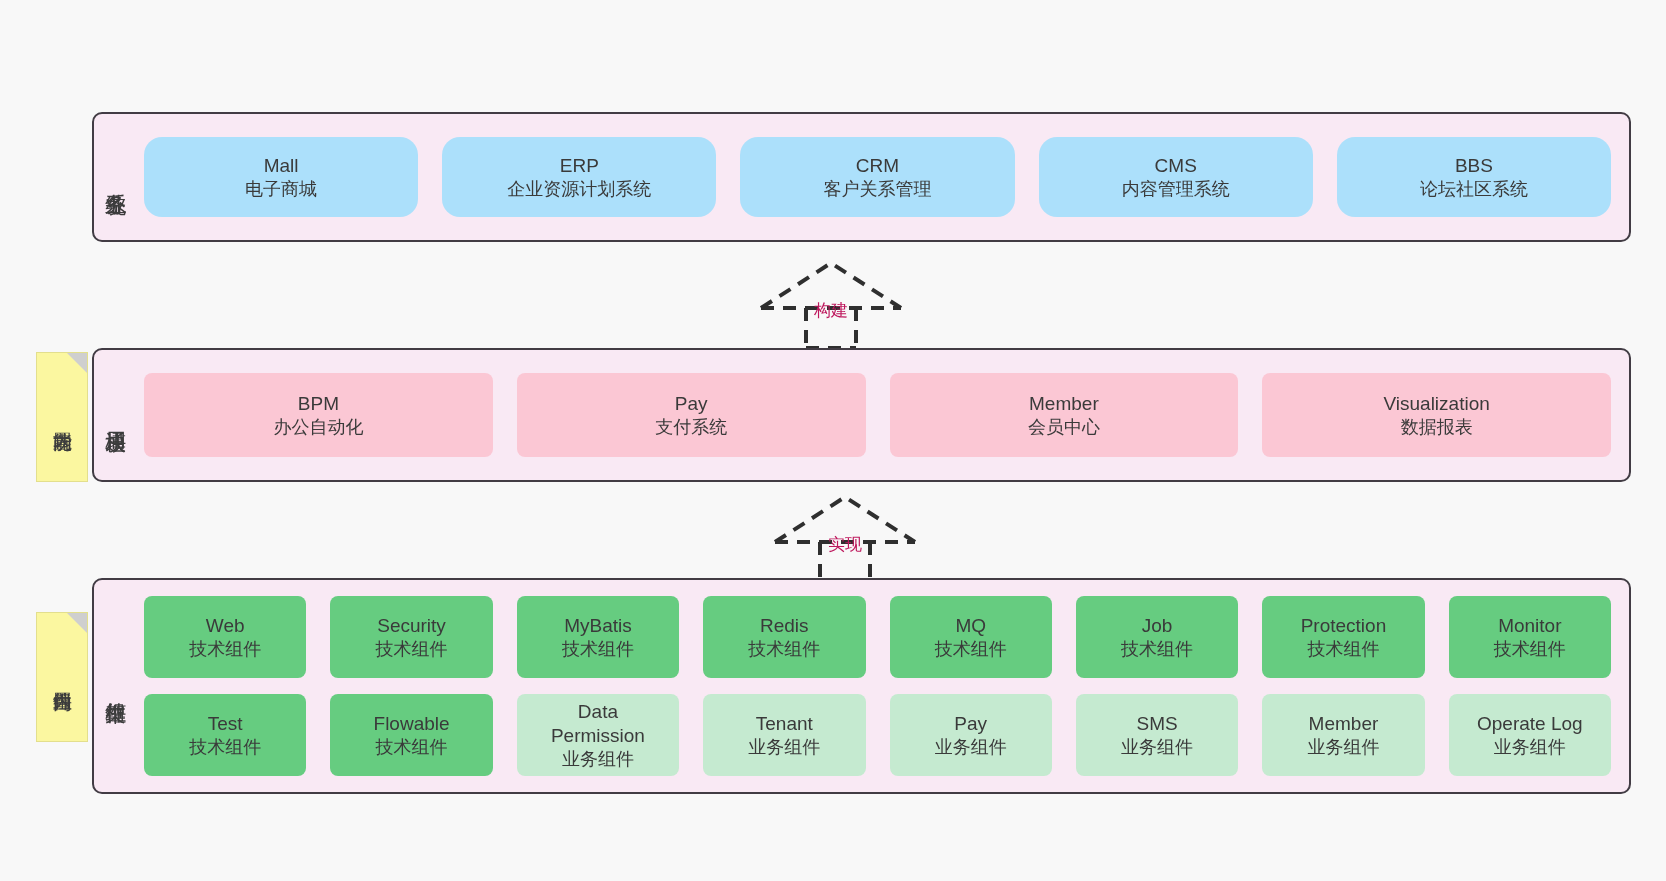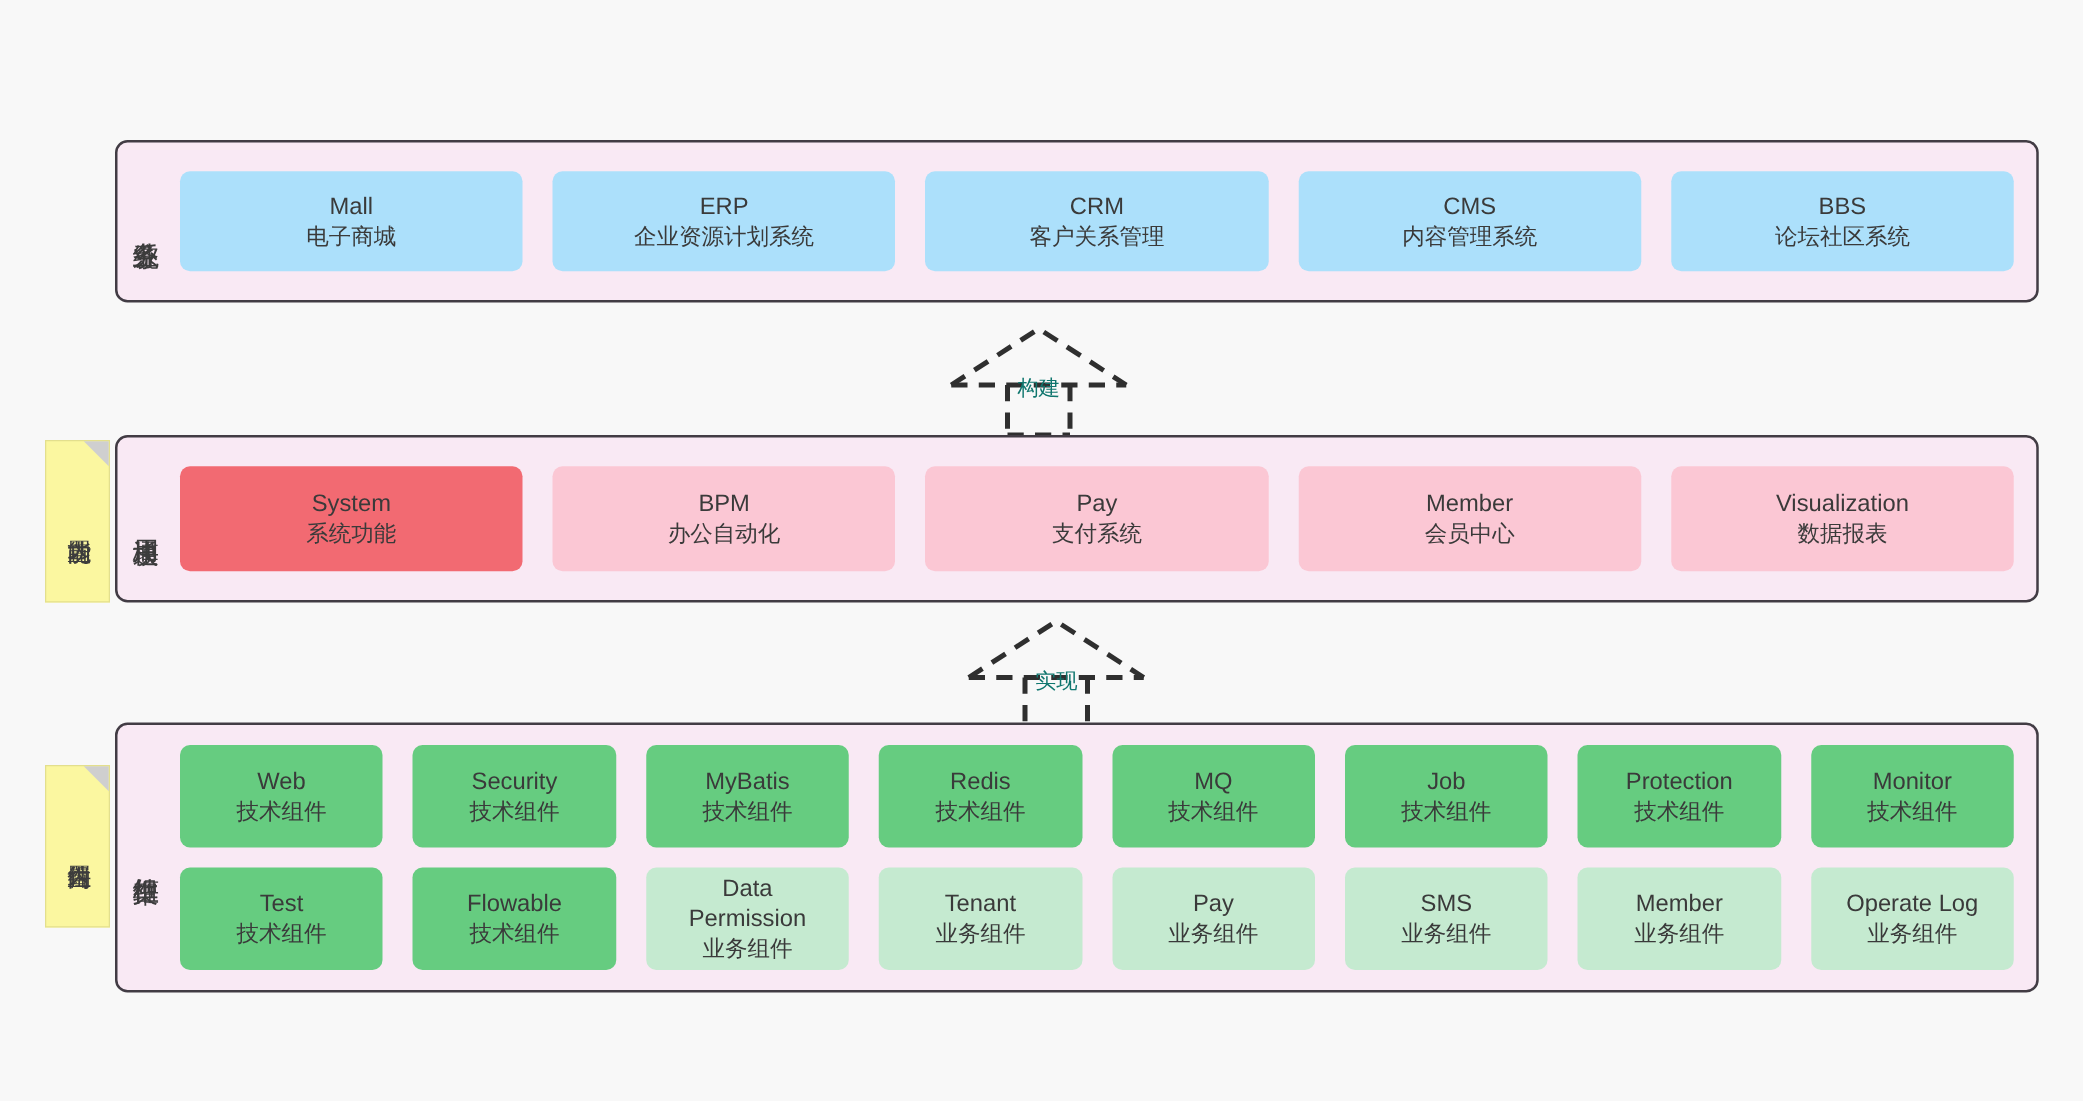--- a/index.html
+++ b/index.html
@@ -64,21 +64,21 @@
     padding:6px 4px;
   }
   .cell .t1{font-size:19px;}
   .cell .t2{font-size:18px;}
 
   .h-biz{height:80px;}
   .h-mod{height:84px;}
   .h-comp{height:82px;}
 
   
-  .blue       {background:#ace0fb;}
+  .blue       {background:#ace0fb;border-radius:18px;}
   .red        {background:#f26a72;}
   .pink       {background:#fbc7d4;}
   .green-dark {background:#66cc80;}
   .green-light{background:#c5ead0;}
 
   
   .note{
     position:absolute;
     width:52px;
     background:#fbf7a0;
@@ -102,21 +102,21 @@
     border-left:20px solid transparent;
     border-top:20px solid #cfcfcf;
   }
 
   
   .conn{position:absolute;}
   .conn svg{display:block;overflow:visible;}
   .conn .lbl{
     position:absolute;
     font-size:17px;
-    color:#0f766e;
+    color:#be185d;
     background:transparent;
     white-space:nowrap;
     user-select:none;
   }
 </style>
 </head>
 <body>
 
 <div class="canvas">
 
@@ -161,24 +161,20 @@
 
   <div class="note" style="left:36px;top:352px;height:130px;">
     <span class="fold"></span>
     <span>内置功能</span>
   </div>
 
   <div class="layer" id="layer-module" style="left:92px;top:348px;width:1539px;height:134px;">
     <div class="layer-title">通用模块</div>
     <div class="layer-body">
       <div class="row">
-        <div class="cell h-mod red">
-          <span class="t1">System</span>
-          <span class="t2">系统功能</span>
-        </div>
         <div class="cell h-mod pink">
           <span class="t1">BPM</span>
           <span class="t2">办公自动化</span>
         </div>
         <div class="cell h-mod pink">
           <span class="t1">Pay</span>
           <span class="t2">支付系统</span>
         </div>
         <div class="cell h-mod pink">
           <span class="t1">Member</span>

